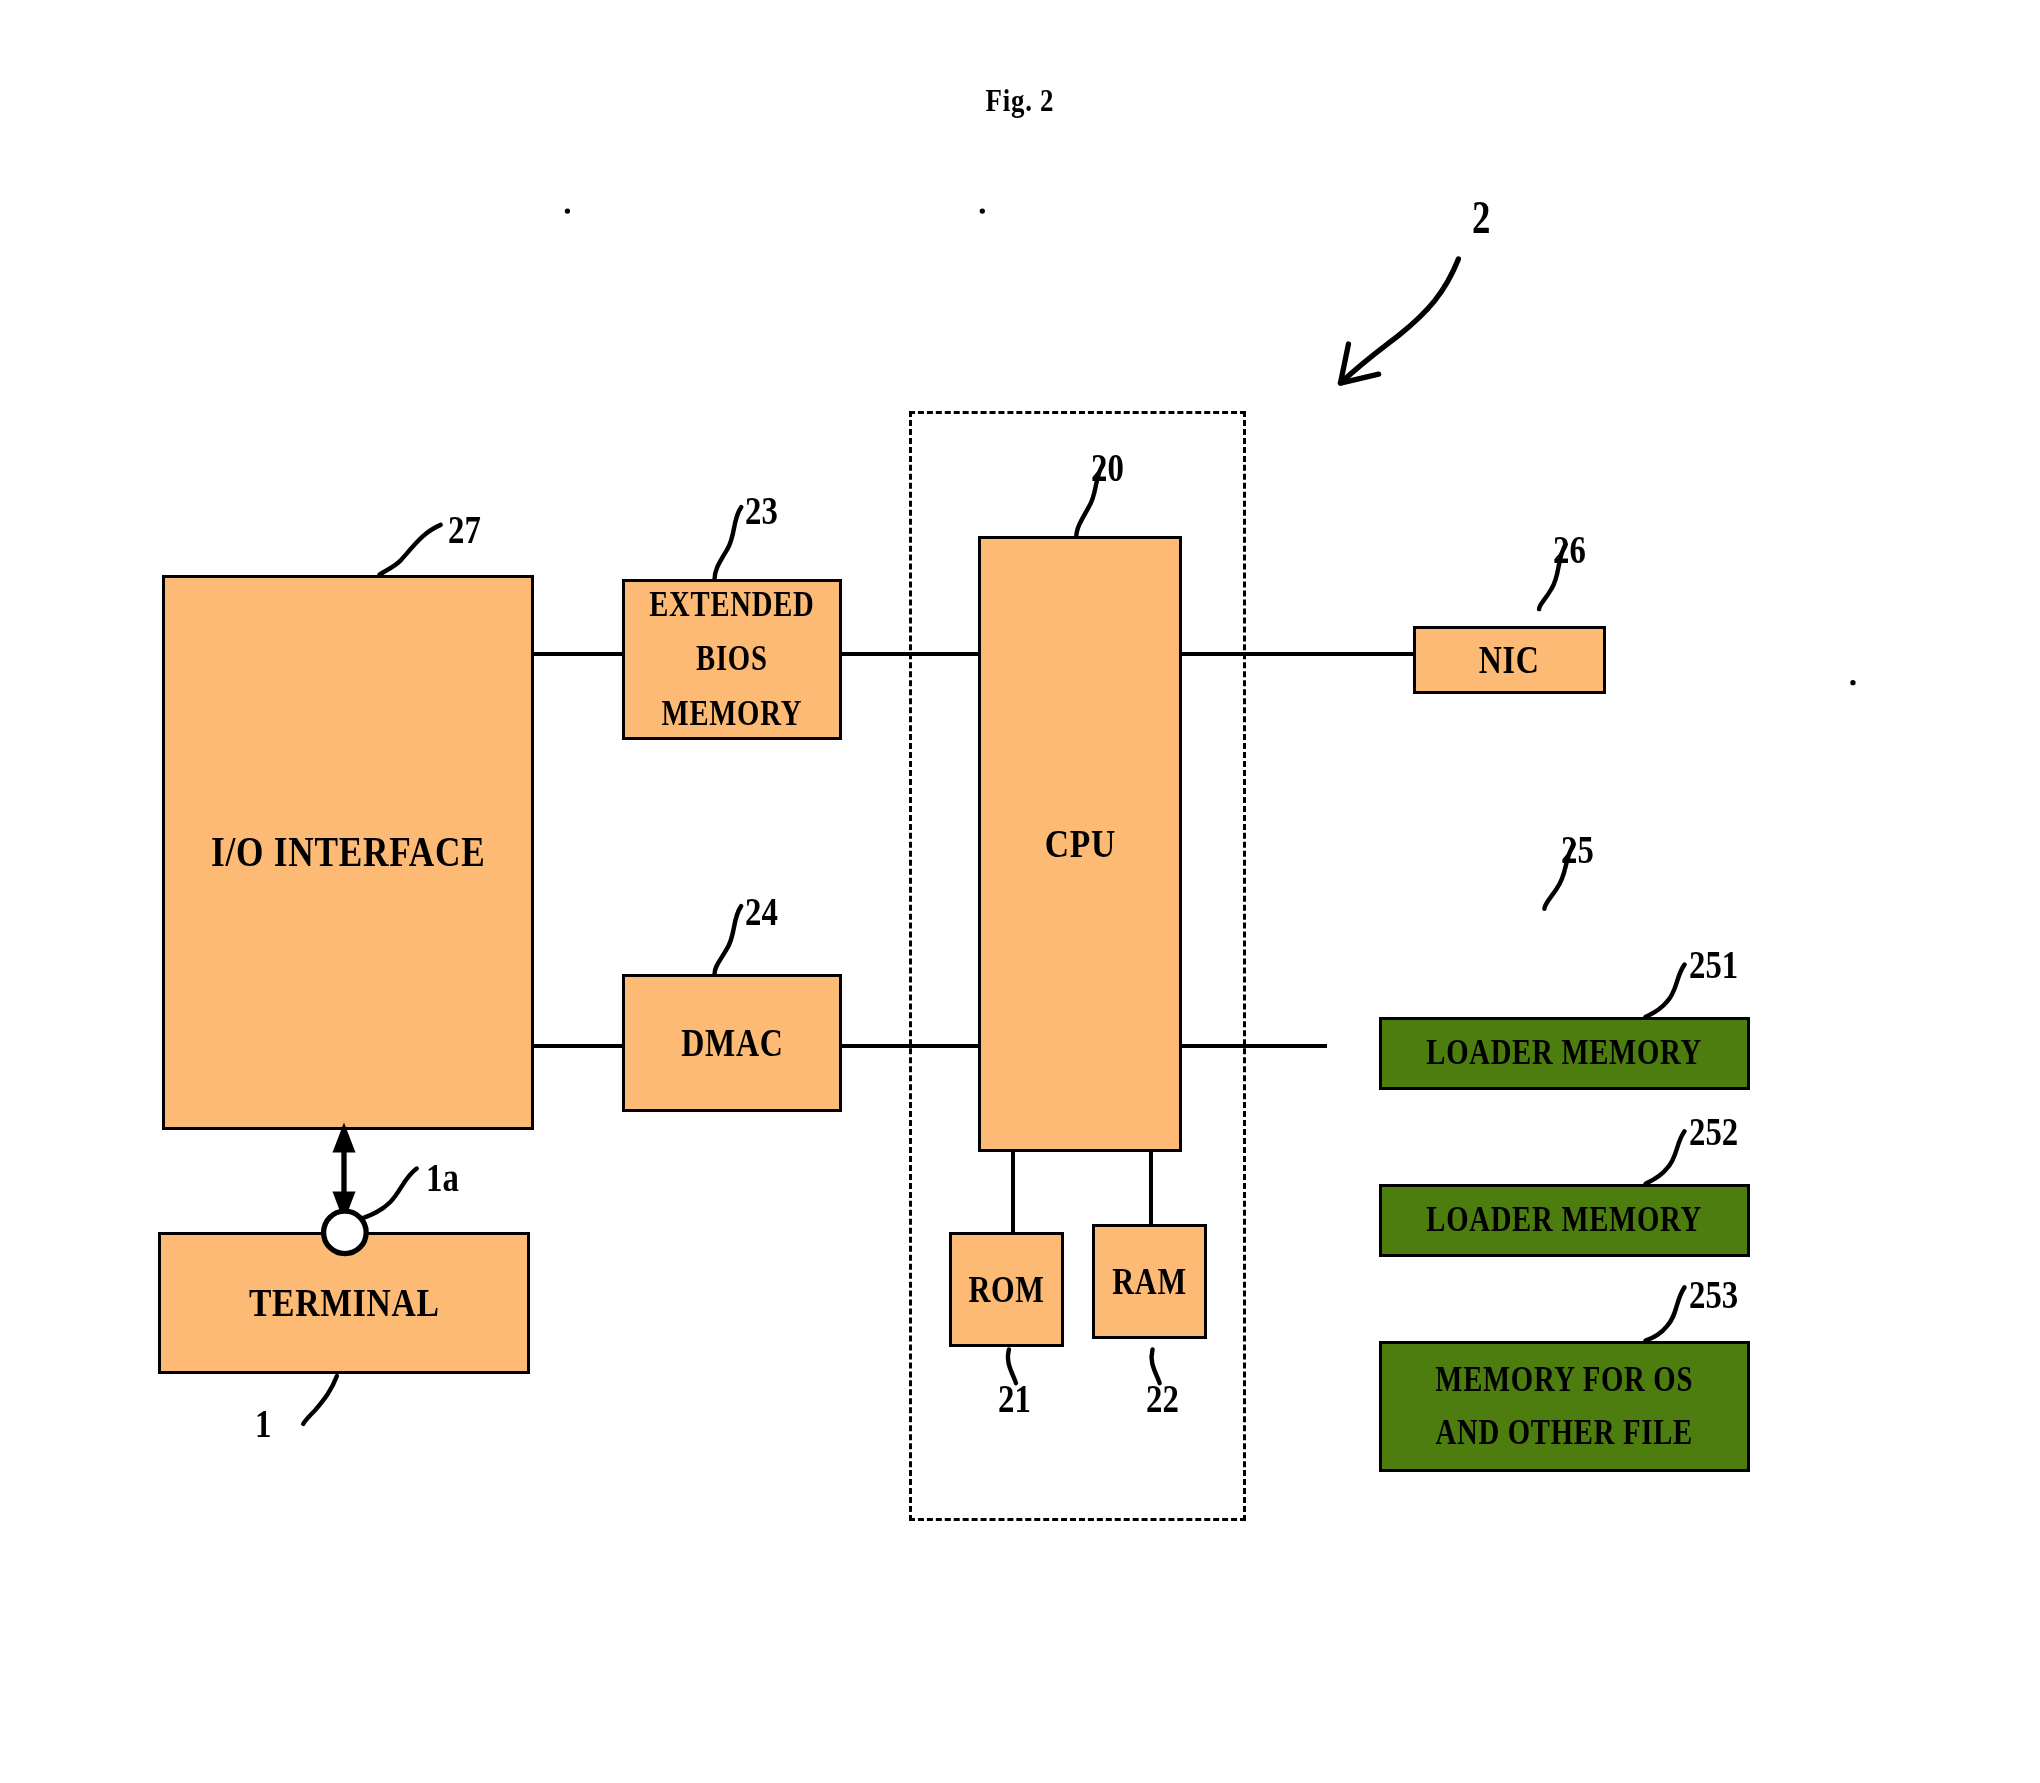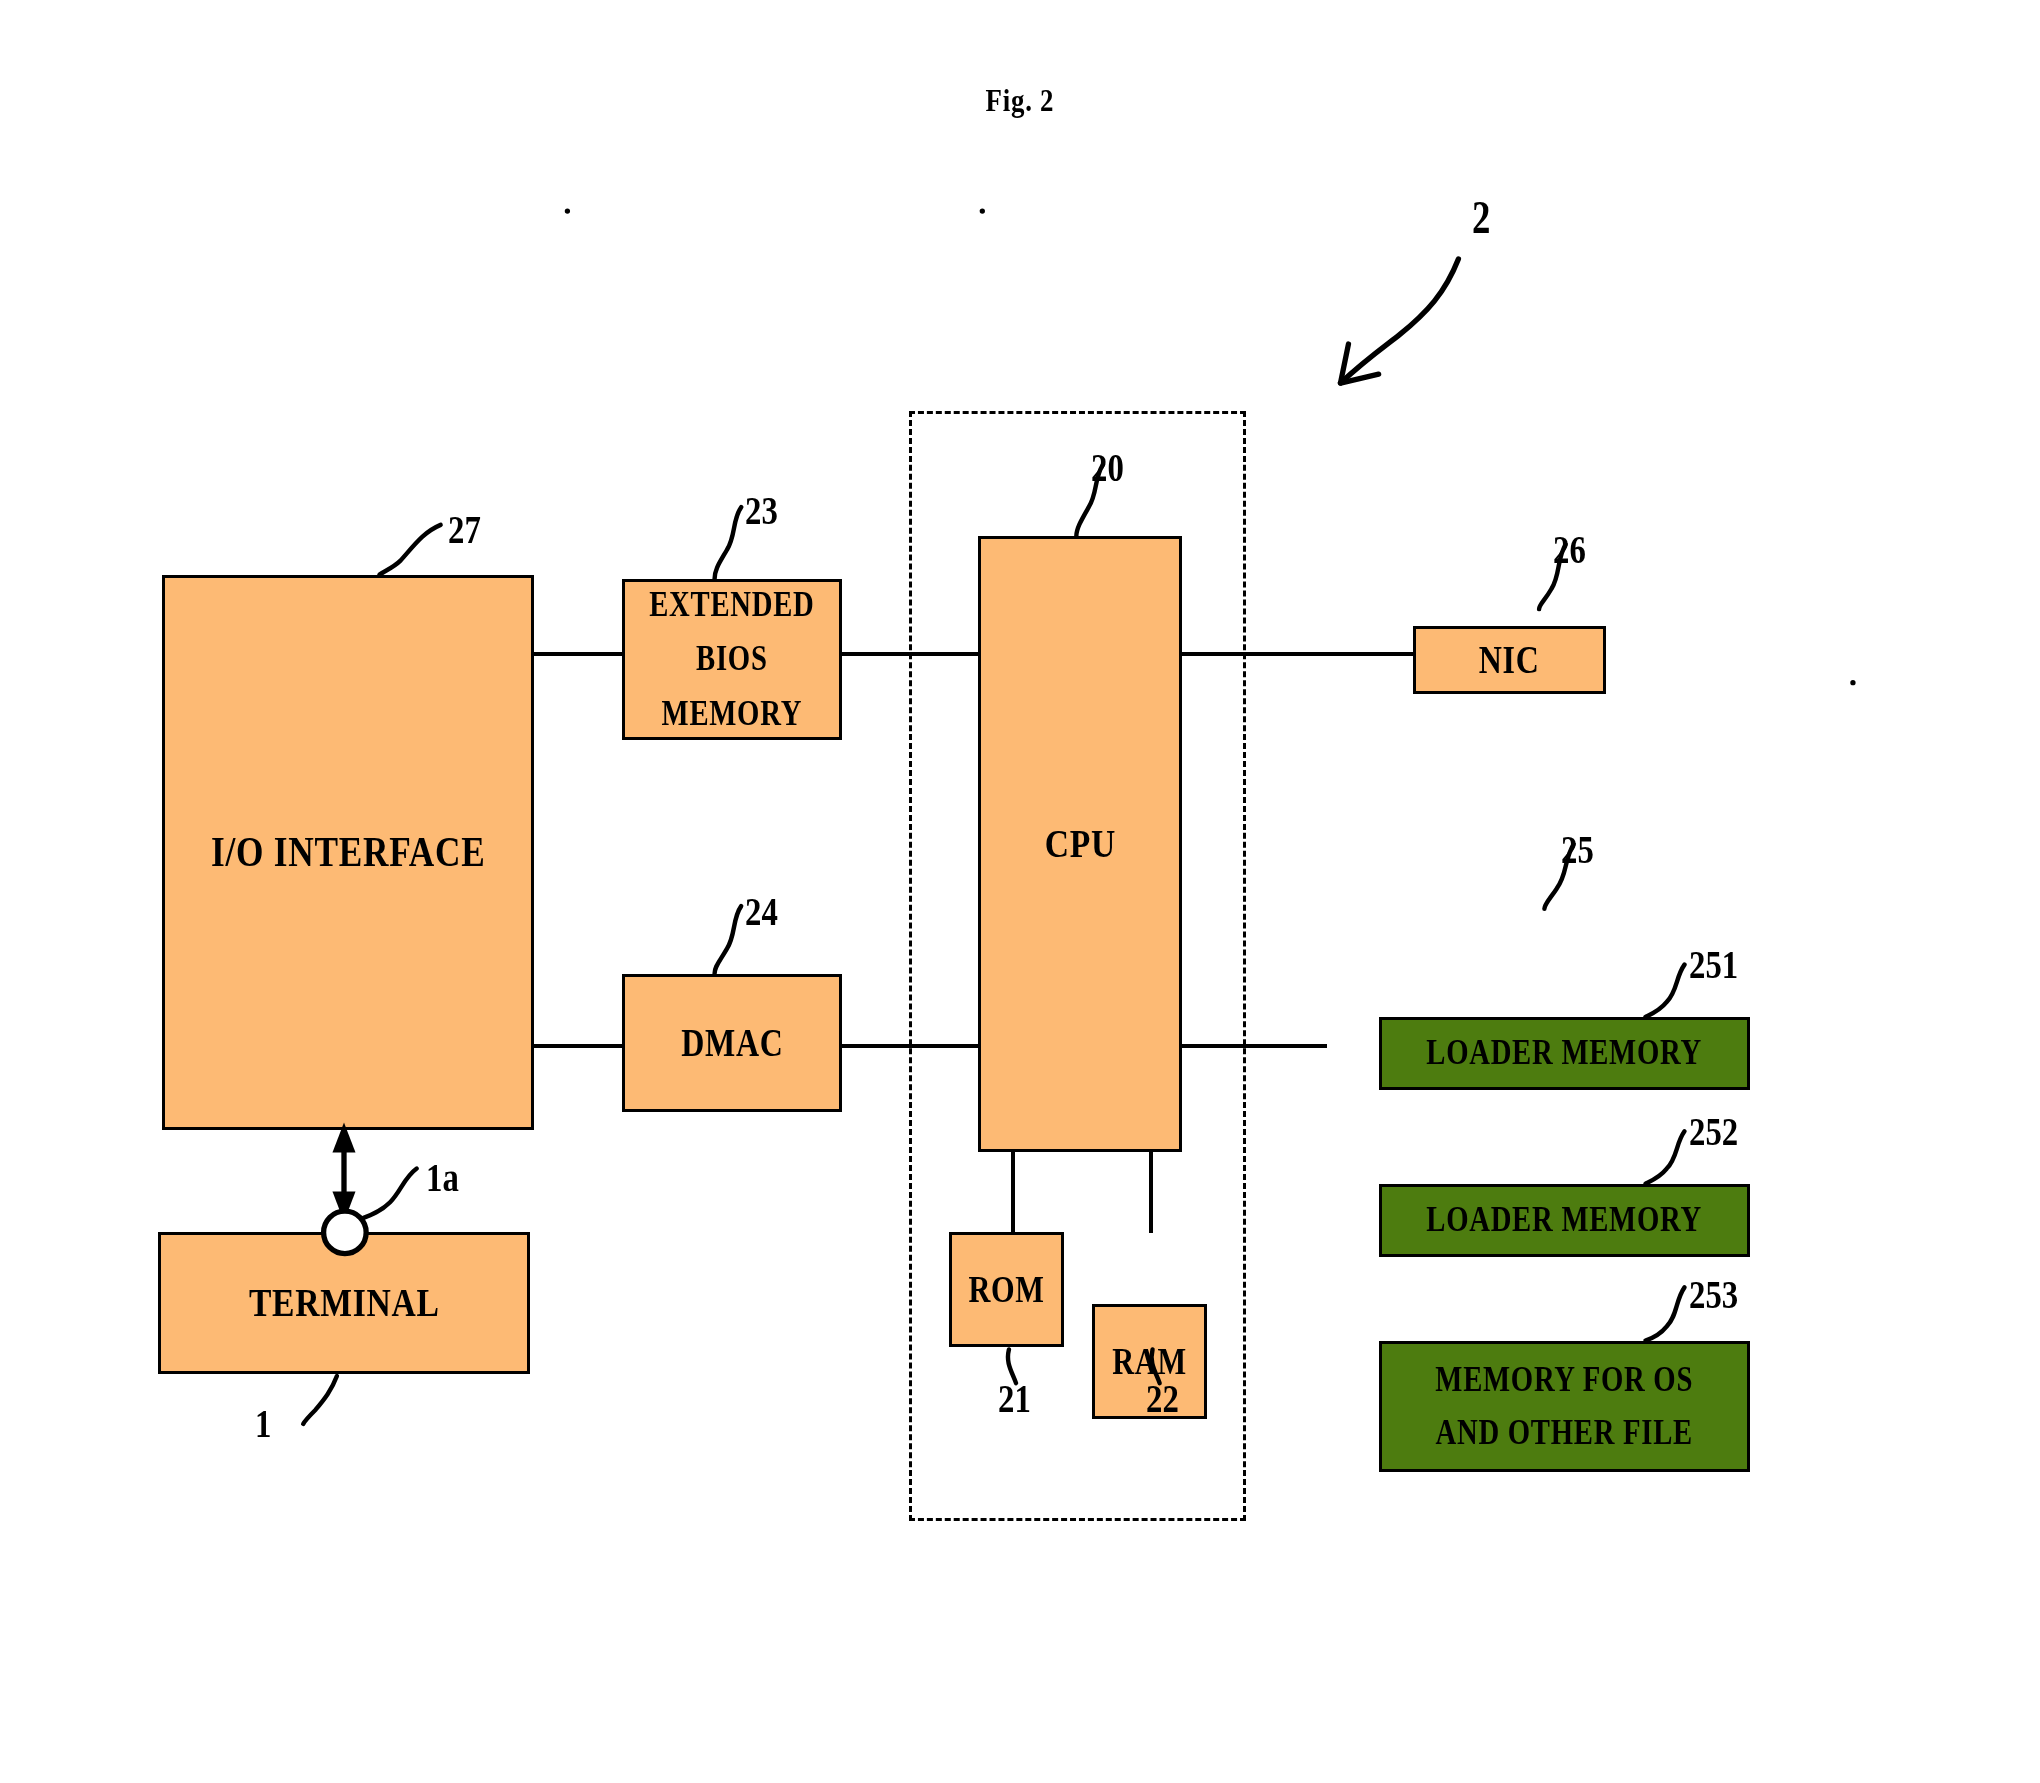--- a/index.html
+++ b/index.html
@@ -169,21 +169,21 @@
   <div class="box" style="left:978px; top:536px; width:204px; height:616px;">
     <div class="label" style="font-size:41px;">CPU</div>
   </div>
   <div class="ref" style="left:1091px; top:443px;">20</div>
 
   <div class="box" style="left:949px; top:1232px; width:115px; height:115px;">
     <div class="label" style="font-size:37px;">ROM</div>
   </div>
   <div class="ref" style="left:998px; top:1374px;">21</div>
 
-  <div class="box" style="left:1092px; top:1304px; width:115px; height:115px;">
+  <div class="box" style="left:1092px; top:1224px; width:115px; height:115px;">
     <div class="label" style="font-size:37px;">RAM</div>
   </div>
   <div class="ref" style="left:1146px; top:1374px;">22</div>
 
   <div class="box" style="left:1413px; top:609px; width:193px; height:68px;margin-top:17px;">
     <div class="label" style="font-size:39px;">NIC</div>
   </div>
   <div class="ref" style="left:1553px; top:525px;">26</div>
 
   <div class="ref" style="left:1561px; top:825px;">25</div>

